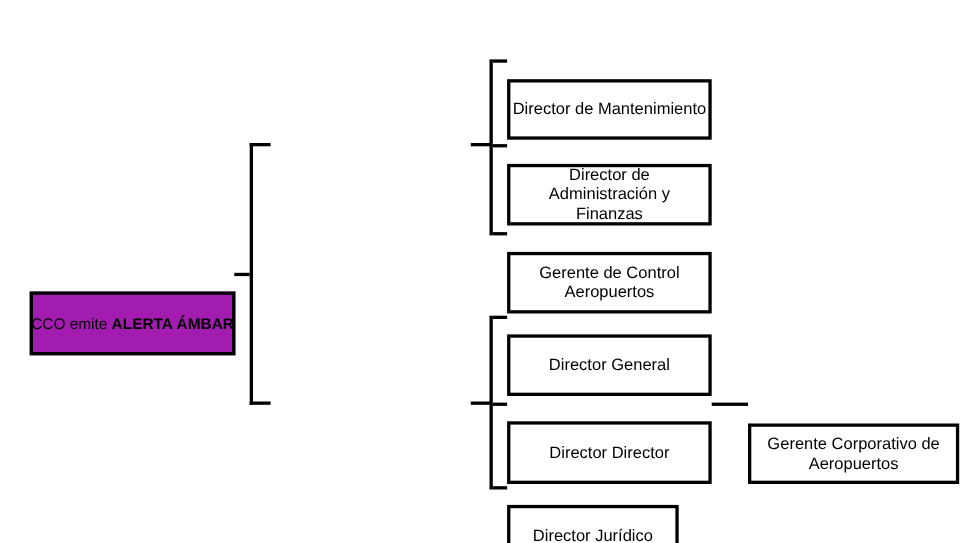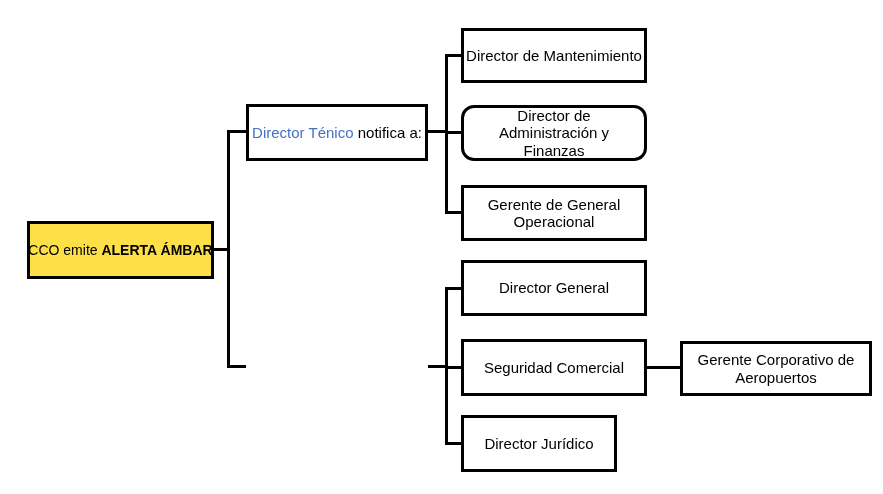--- a/index.html
+++ b/index.html
@@ -17,32 +17,33 @@
     position: absolute;
     box-sizing: border-box;
     border: 3px solid #000000;
     background: #ffffff;
     display: flex;
     align-items: center;
     justify-content: center;
     text-align: center;
     line-height: 1.15;
     padding: 0 4px;
+    margin-top: 44px;
   }
   .nowrap { white-space: nowrap; }
   .line {
     position: absolute;
     background: #000000;
   }
   
   #node-root      { left: 27px;  top: 221px; width: 187px; height: 58px; font-size: 14px; white-space: nowrap; }
   #node-tech      { left: 246px; top: 104px; width: 182px; height: 57px; }
   #node-safety    { left: 246px; top: 338px; width: 182px; height: 57px; }
   #node-m1        { left: 461px; top: 28px;  width: 186px; height: 55px; }
-  #node-m2        { left: 461px; top: 105px; width: 186px; height: 56px; border-radius: 13px; }
+  #node-m2        { left: 461px; top: 105px; width: 186px; height: 56px; }
   #node-m3        { left: 461px; top: 185px; width: 186px; height: 56px; }
   #node-b1        { left: 461px; top: 260px; width: 186px; height: 56px; text-align: right; }
   #node-b2        { left: 461px; top: 339px; width: 186px; height: 57px; }
   #node-b3        { left: 461px; top: 415px; width: 156px; height: 57px; }
   #node-g1        { left: 680px; top: 341px; width: 192px; height: 55px; }
   
   #l-root-out     { left: 213px; top: 248px; width: 14px;  height: 3px; }
   #l-bus-left     { left: 227px; top: 130px; width: 3px;   height: 238px; }
   #l-tech-in      { left: 227px; top: 130px; width: 19px;  height: 3px; }
   #l-safety-in    { left: 227px; top: 365px; width: 19px;  height: 3px; }
@@ -72,44 +73,41 @@
   <div class="line" id="l-m1-in"></div>
   <div class="line" id="l-m2-in"></div>
   <div class="line" id="l-m3-in"></div>
   <div class="line" id="l-safety-out"></div>
   <div class="line" id="l-bus-bottom"></div>
   <div class="line" id="l-b1-in"></div>
   <div class="line" id="l-b2-in"></div>
   <div class="line" id="l-b3-in"></div>
   <div class="line" id="l-g1-in"></div>
 
-  <div class="node" id="node-root" style="background: #fde047;">
+  <div class="node" id="node-root" style="background: #a21caf;">
     <span><span>CCO emite </span><b>ALERTA ÁMBAR</b></span>
   </div>
 
-  <div class="node nowrap" id="node-tech">
-    <span><span id="tech-highlight" style="color: rgb(68, 114, 196);">Director Ténico</span><span> notifica a:</span></span>
-  </div>
 
 
   <div class="node nowrap" id="node-m1">
     <span>Director de Mantenimiento</span>
   </div>
   <div class="node" id="node-m2">
     <span>Director de Administración y Finanzas</span>
   </div>
   <div class="node" id="node-m3">
-    <span>Gerente de General Operacional</span>
+    <span>Gerente de Control Aeropuertos</span>
   </div>
 
   <div class="node nowrap" id="node-b1">
     <span>Director General</span>
   </div>
   <div class="node nowrap" id="node-b2">
-    <span>Seguridad Comercial</span>
+    <span>Director Director</span>
   </div>
   <div class="node nowrap" id="node-b3">
     <span>Director Jurídico</span>
   </div>
 
   <div class="node" id="node-g1">
     <span>Gerente Corporativo de Aeropuertos</span>
   </div>
 
 </div>

